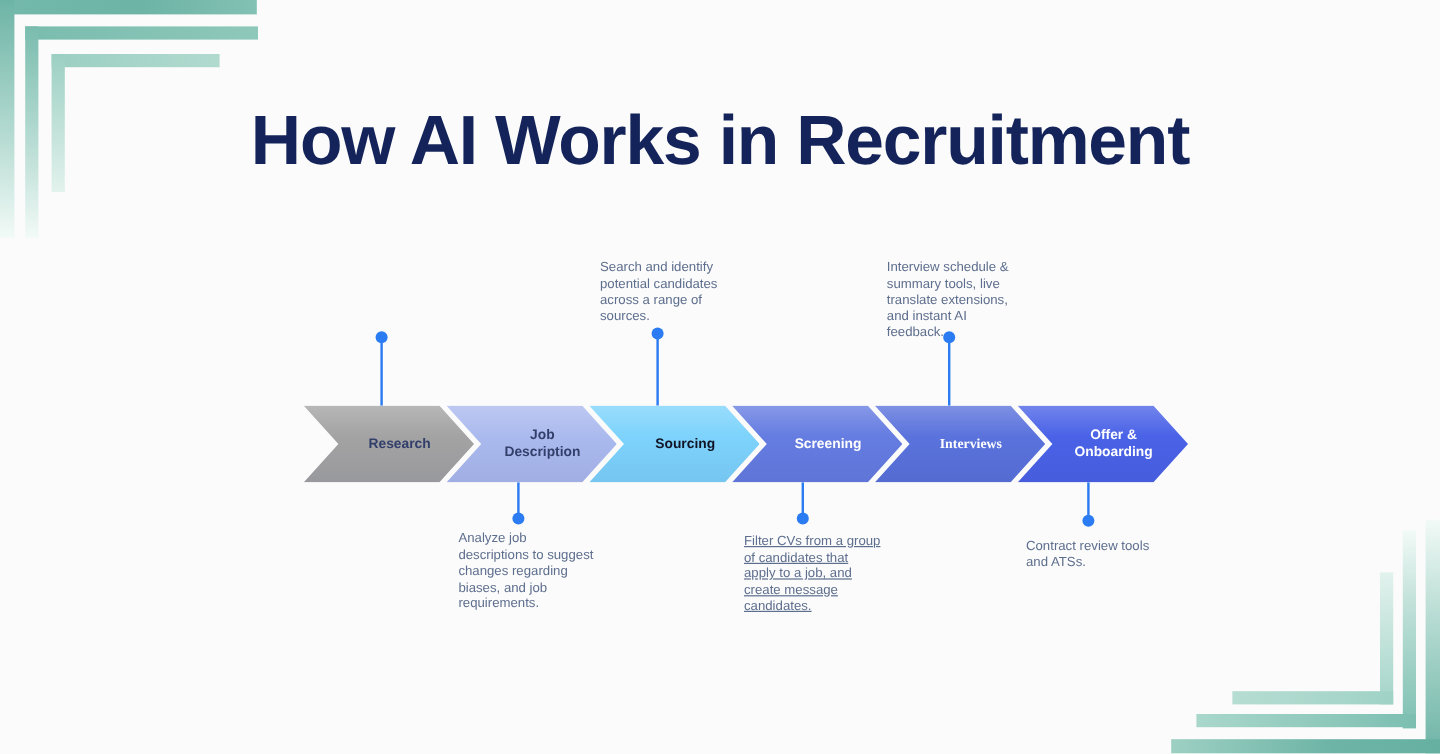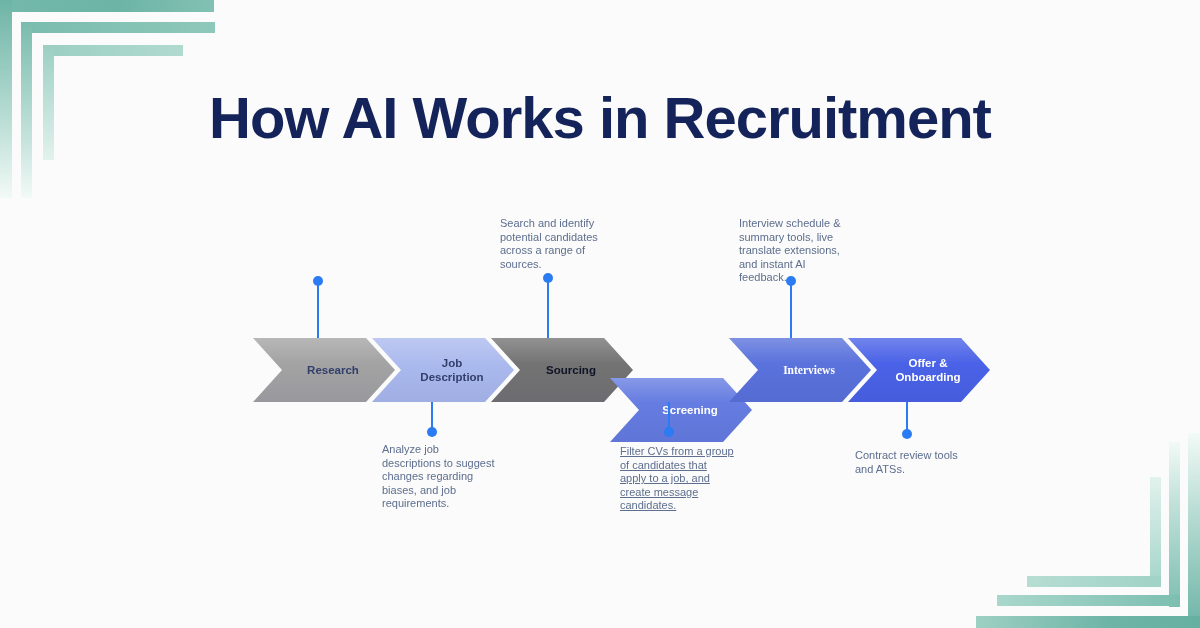--- a/index.html
+++ b/index.html
@@ -78,21 +78,21 @@
     font-weight: 700;
     line-height: 14px;
     display: flex;
     flex-direction: column;
   }
   .label.align-left   { align-items: center; text-align: left; }
   .label.align-center { align-items: center;     text-align: center; }
   .chev-1 { left: 253px; }
   .chev-2 { left: 372px; }
   .chev-3 { left: 491px; }
-  .chev-4 { left: 610px; margin-top: 40px; }
+  .chev-4 { left: 610px; }
   .chev-5 { left: 729px; }
   .chev-6 { left: 848px; }
 
   
   .connector-line {
     position: absolute;
     width: 2px;
     background: #2b7bf2;
   }
   .connector-dot {
@@ -176,21 +176,21 @@
     <div class="label align-center" style="color: rgb(50, 63, 107);">
       <span>Research</span>
     </div>
   </div>
   <div class="chevron chev-2" style="background-color: rgb(171, 186, 238);">
     <div class="label align-left" style="color: rgb(50, 63, 107);">
       <span>Job</span>
       <span>Description</span>
     </div>
   </div>
-  <div class="chevron chev-3" style="background-color: #737373;">
+  <div class="chevron chev-3" style="background-color: #7dd3fc;">
     <div class="label align-center" style="color: rgb(16, 20, 38);">
       <span>Sourcing</span>
     </div>
   </div>
   <div class="chevron chev-4" style="background-color: rgb(101, 124, 225);">
     <div class="label align-center" style="color: rgb(255, 255, 255);">
       <span>Screening</span>
     </div>
   </div>
   <div class="chevron chev-5" style="background-color: rgb(90, 114, 220);">

